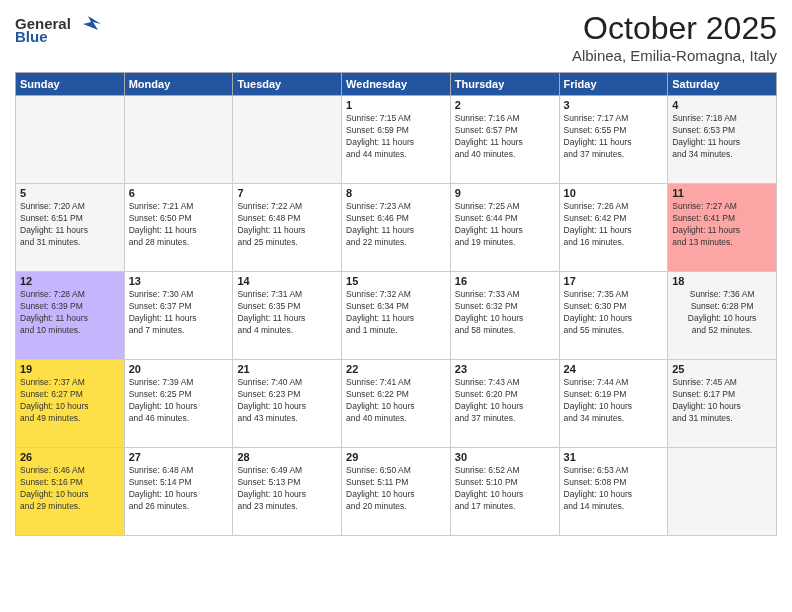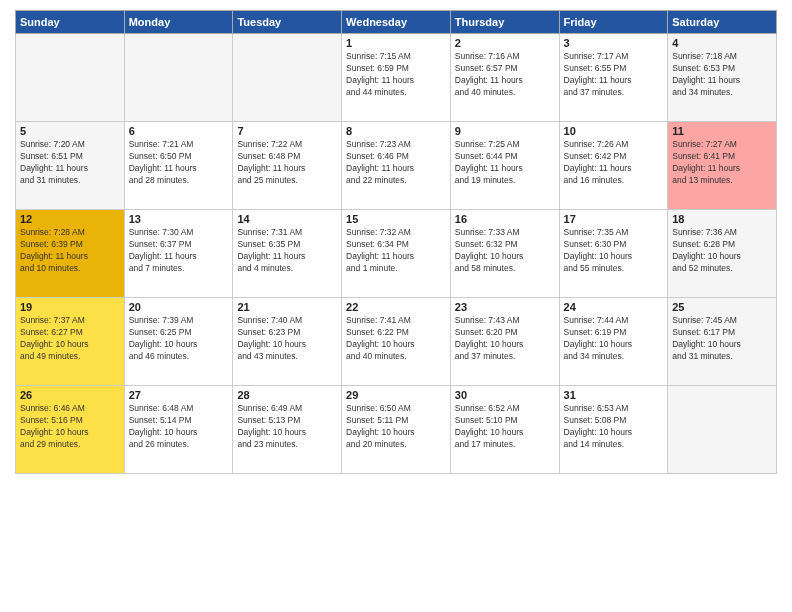--- a/index.html
+++ b/index.html
@@ -85,20 +85,35 @@
     .day-info {
       font-size: 8.5px;
       line-height: 1.4;
       color: #333;
     }
   </style>
 </head>
 <body>
 
 <div class="page">
+  <div class="header">
+    <div class="logo">
+      <div class="logo-row">
+        <span style="font-size:15px; font-weight:bold; color:#333;">General</span>
+        <svg class="logo-icon" viewBox="0 0 30 18">
+          <polygon points="15,2 28,10 20,8 25,16 10,10 18,8" fill="#2355a0"></polygon>
+        </svg>
+      </div>
+      <span style="font-size:15px; font-weight:bold; color:#2355a0; margin-top:-4px;">Blue</span>
+    </div>
+    <div class="title-block">
+      <div class="month-title">October 2025</div>
+      <div class="location-title">Albinea, Emilia-Romagna, Italy</div>
+    </div>
+  </div>
 
   <table class="calendar">
     <thead>
       <tr>
         <th>Sunday</th>
         <th>Monday</th>
         <th>Tuesday</th>
         <th>Wednesday</th>
         <th>Thursday</th>
         <th>Friday</th>
@@ -184,21 +199,21 @@
           </td>
           <td style="background: #fca5a5;">
             <span class="day-number">11</span>
             <div class="day-info" style="white-space: pre-line;">Sunrise: 7:27 AM
 Sunset: 6:41 PM
 Daylight: 11 hours
 and 13 minutes.</div>
           </td>
         </tr>
         <tr>
-          <td style="background: #eab308; margin-top: 22px;">
+          <td style="background: #c4b5fd; margin-top: 22px;">
             <span class="day-number">12</span>
             <div class="day-info" style="white-space: pre-line;">Sunrise: 7:28 AM
 Sunset: 6:39 PM
 Daylight: 11 hours
 and 10 minutes.</div>
           </td>
           <td>
             <span class="day-number">13</span>
             <div class="day-info" style="white-space: pre-line;">Sunrise: 7:30 AM
 Sunset: 6:37 PM
@@ -228,21 +243,21 @@
           </td>
           <td>
             <span class="day-number">17</span>
             <div class="day-info" style="white-space: pre-line;">Sunrise: 7:35 AM
 Sunset: 6:30 PM
 Daylight: 10 hours
 and 55 minutes.</div>
           </td>
           <td style="background: rgb(245, 245, 245);">
             <span class="day-number">18</span>
-            <div class="day-info" style="white-space: pre-line;">Sunrise: 7:36 AM
+            <div class="day-info" style="white-space: pre-line; text-align: center;">Sunrise: 7:36 AM
 Sunset: 6:28 PM
 Daylight: 10 hours
 and 52 minutes.</div>
           </td>
         </tr>
         <tr>
           <td style="background: #fde047;">
             <span class="day-number">19</span>
             <div class="day-info" style="white-space: pre-line;">Sunrise: 7:37 AM
 Sunset: 6:27 PM

